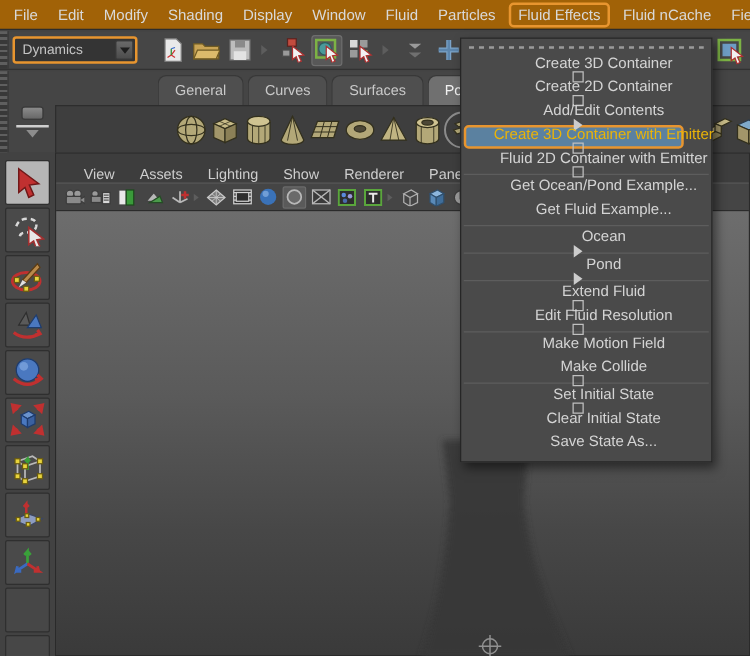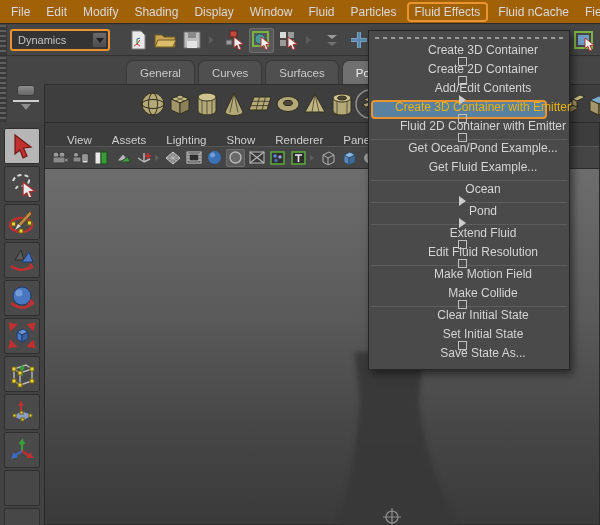--- a/index.html
+++ b/index.html
@@ -577,29 +577,29 @@
           <span class="pm-right"></span>
         </div>
         <div class="pm-row">
           <span class="pm-label">Make Collide</span>
           <span class="pm-right">
             <span class="pm-optbox"></span>
           </span>
         </div>
         <div class="pm-sep"></div>
         <div class="pm-row">
+          <span class="pm-label">Set Initial State</span>
+          <span class="pm-right">
+            <span class="pm-optbox"></span>
+          </span>
+        </div>
+        <div class="pm-row">
           <span class="pm-label">Clear Initial State</span>
           <span class="pm-right"></span>
         </div>
         <div class="pm-row">
-          <span class="pm-label">Set Initial State</span>
-          <span class="pm-right">
-            <span class="pm-optbox"></span>
-          </span>
-        </div>
-        <div class="pm-row">
           <span class="pm-label">Save State As...</span>
           <span class="pm-right"></span>
         </div>
       </div>
   </div>
 
 </div>
 
 </body></html>

